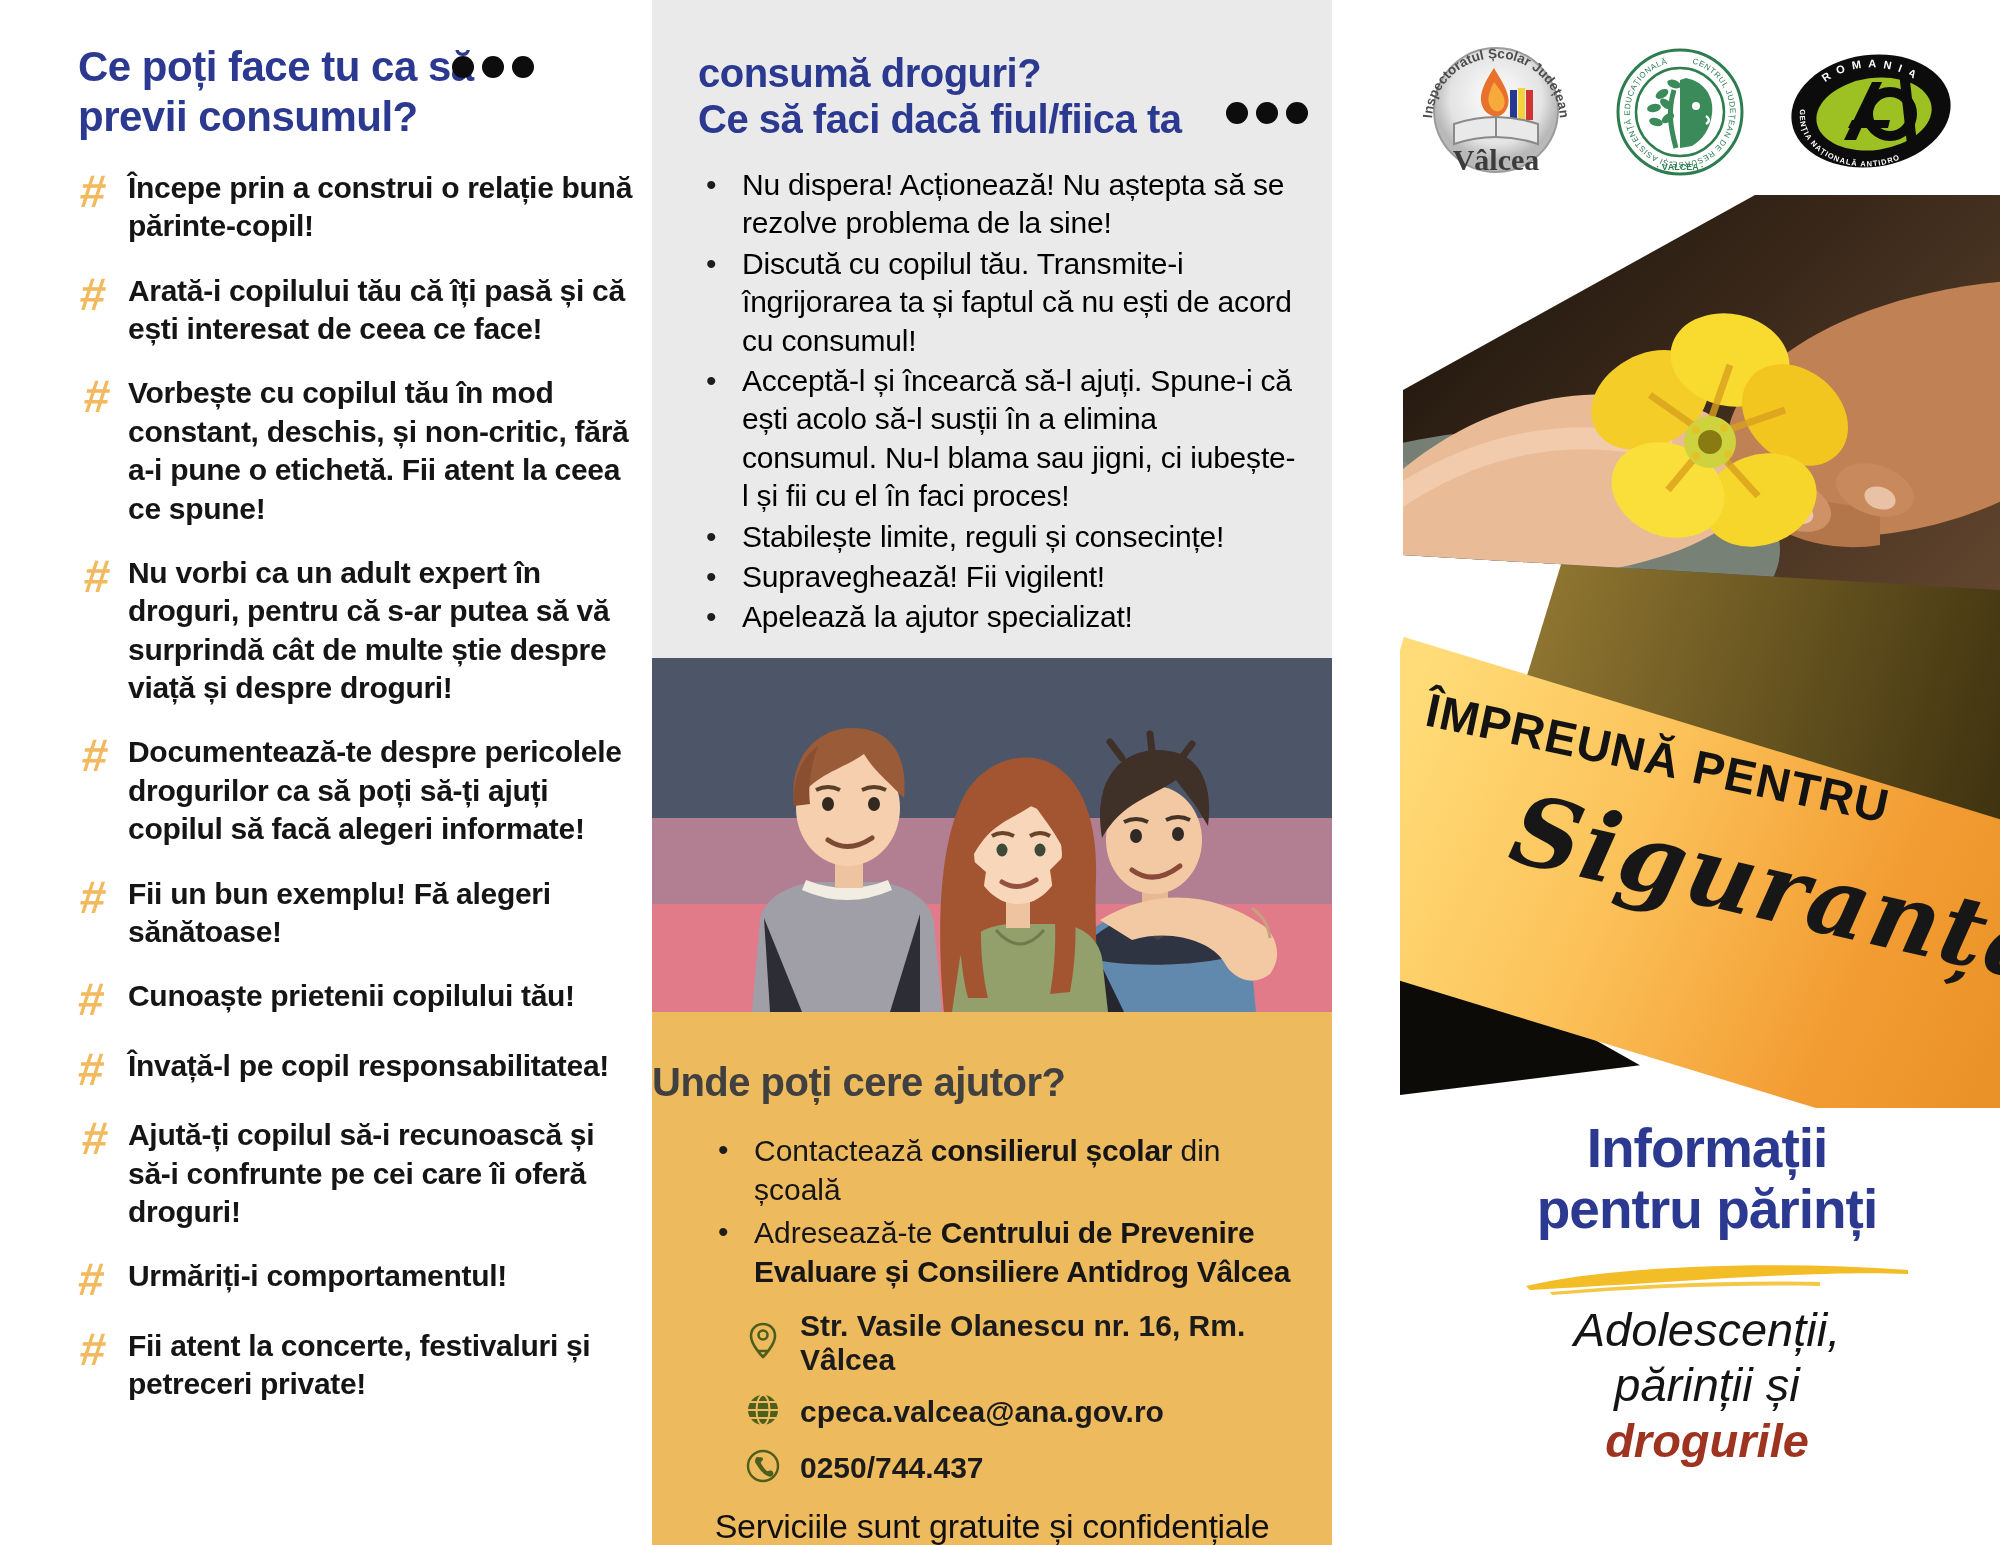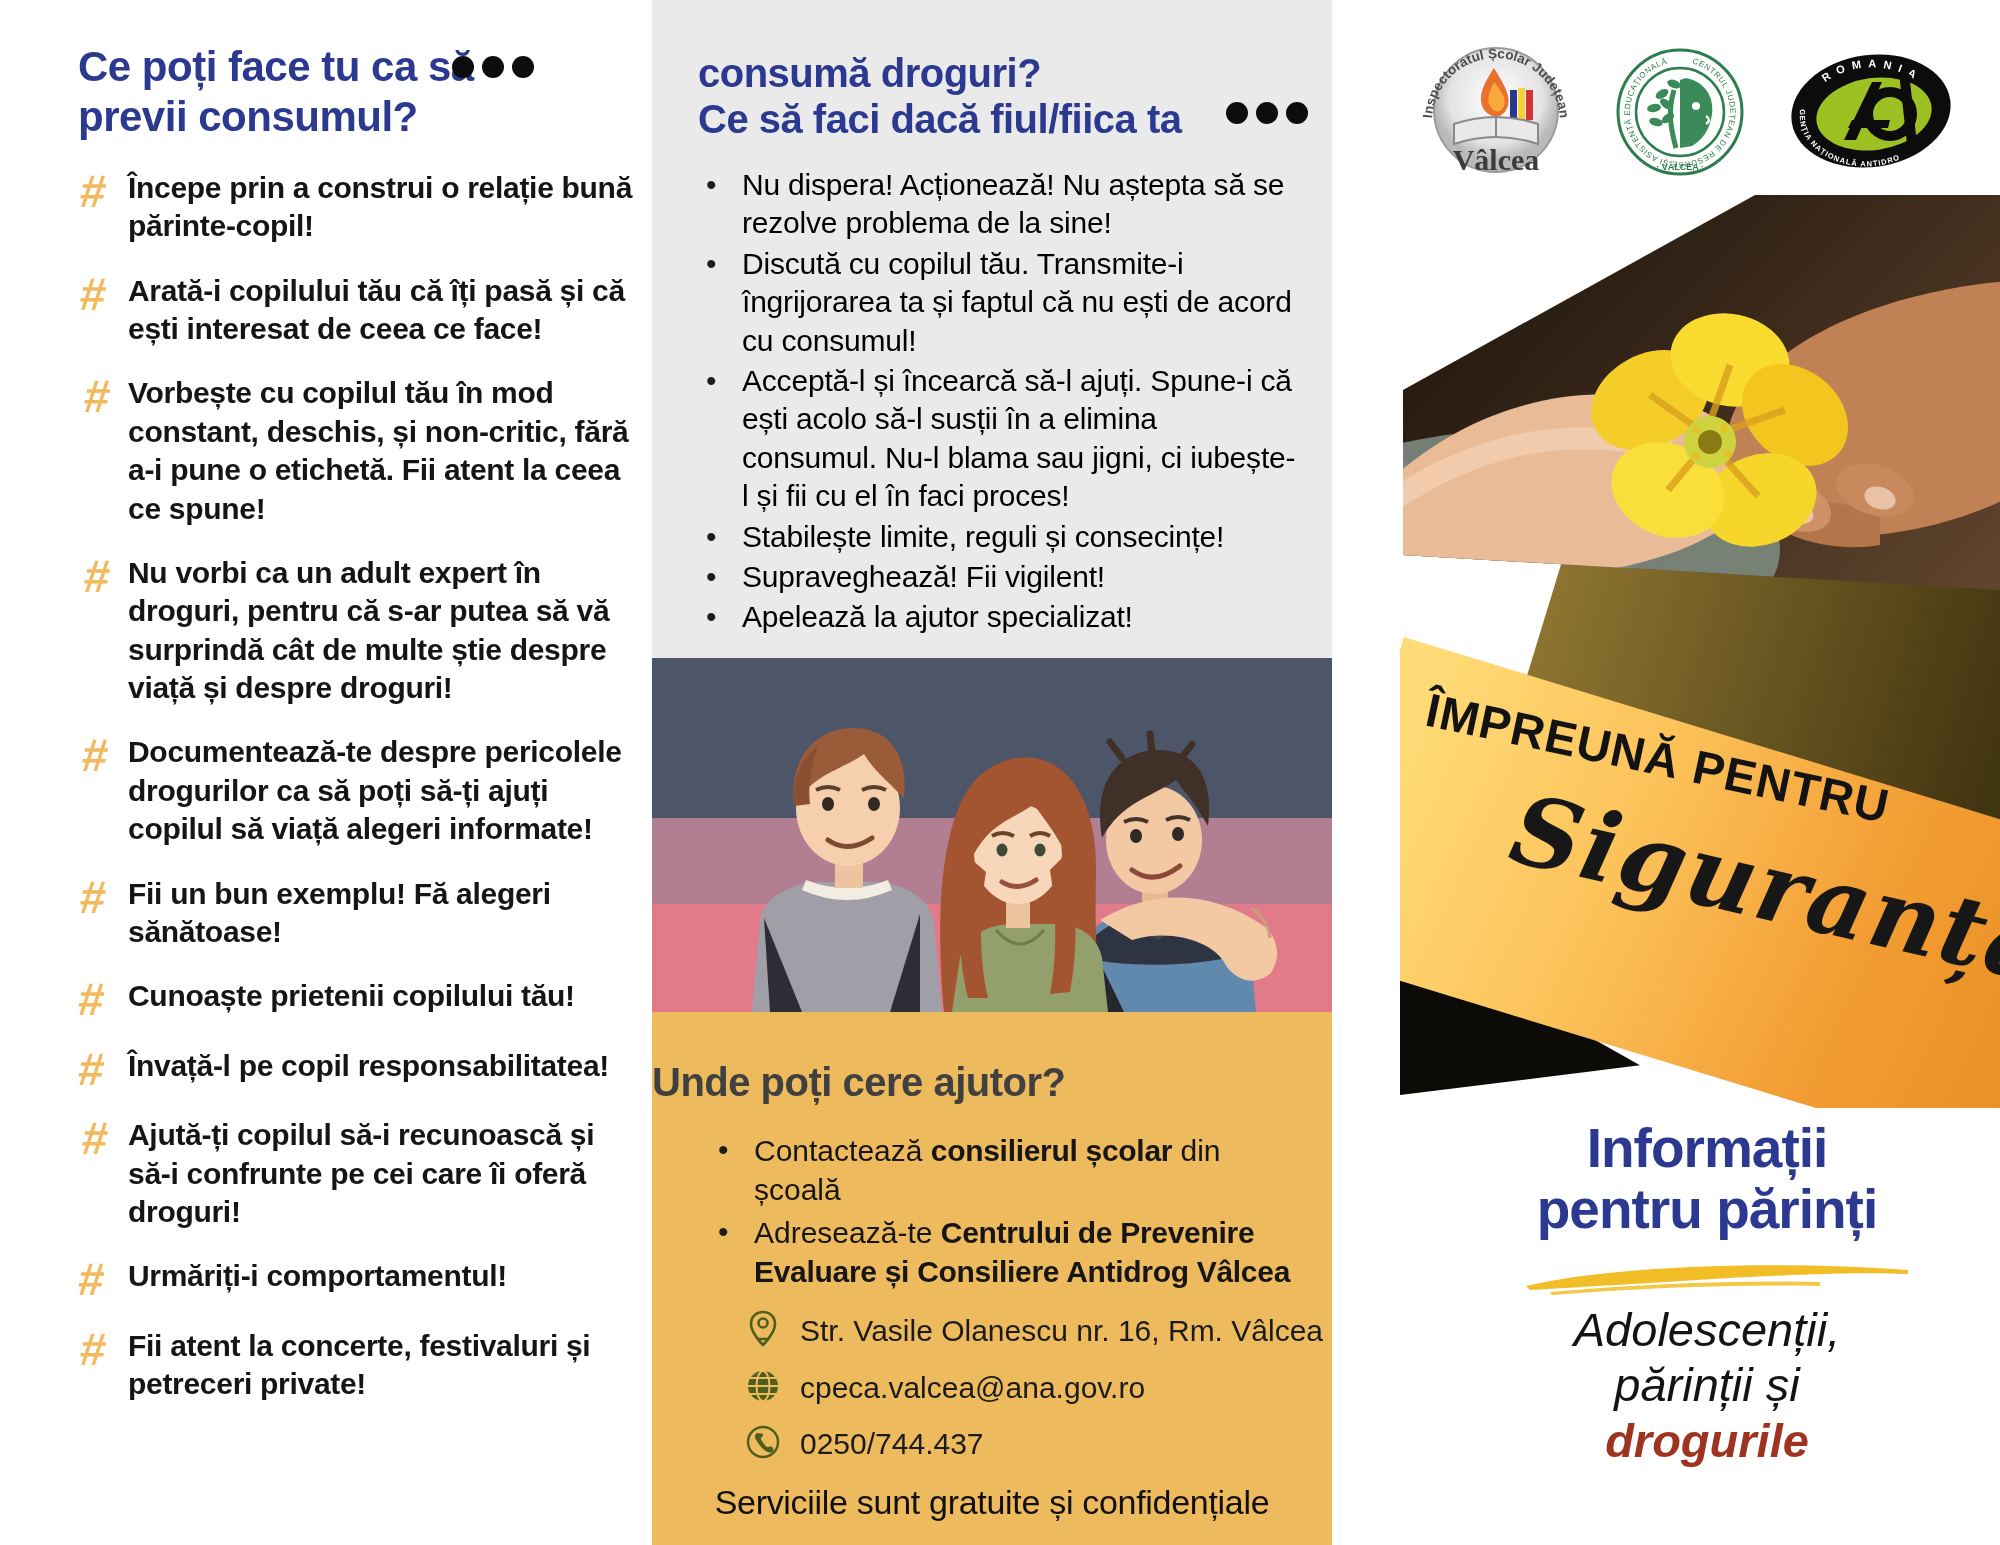--- a/index.html
+++ b/index.html
@@ -32,21 +32,21 @@
   .illustration{position:absolute;left:652px;top:658px;width:680px;height:354px;}
 
   .panel-orange{position:absolute;left:652px;top:1012px;width:680px;height:533px;background:#eeba5e;
                 padding-top:48px;}
   .help-title{text-align:left;color:#404040;font-weight:bold;font-size:40px;letter-spacing:-0.5px;}
   .help-list{margin:26px 0 0 58px;}
   .help-item{display:flex;margin-bottom:4px;}
   .help-text{width:545px;font-size:30px;line-height:1.3;color:#161616;}
   .help-text b{letter-spacing:-0.3px;}
   .contact-block{margin:18px 0 0 92px;}
-  .contact-row{display:flex;align-items:center;margin-bottom:14px;}
+  .contact-row{display:flex;align-items:center;margin-bottom:14px;font-weight:bold;}
   .contact-icon{flex:0 0 56px;}
   .contact-text{font-size:30px;color:#1b1b1b;}
   .help-footer{text-align:center;margin-top:18px;font-weight:normal;font-size:34px;color:#101010;letter-spacing:-0.3px;}
 
   
   .logos{position:absolute;left:1398px;top:38px;width:602px;height:140px;}
   .logo{position:absolute;top:0;}
   .logo-isj{left:8px;}
   .logo-cjrae{left:212px;top:8px;}
   .logo-ana{left:388px;top:10px;}
@@ -94,21 +94,21 @@
       <div class="hash-item">
         <span class="hash-mark">#</span>
         <span class="hash-text">Vorbește cu copilul tău în mod constant, deschis, și non-critic, fără a-i pune o etichetă. Fii atent la ceea ce spune!</span>
       </div>
       <div class="hash-item">
         <span class="hash-mark">#</span>
         <span class="hash-text">Nu vorbi ca un adult expert în droguri, pentru că s-ar putea să vă surprindă cât de multe știe despre viață și despre droguri!</span>
       </div>
       <div class="hash-item">
         <span class="hash-mark">#</span>
-        <span class="hash-text">Documentează-te despre pericolele drogurilor ca să poți să-ți ajuți copilul să viață alegeri informate!</span>
+        <span class="hash-text">Documentează-te despre pericolele drogurilor ca să poți să-ți ajuți copilul să facă alegeri informate!</span>
       </div>
       <div class="hash-item">
         <span class="hash-mark">#</span>
         <span class="hash-text">Fii un bun exemplu! Fă alegeri sănătoase!</span>
       </div>
       <div class="hash-item">
         <span class="hash-mark">#</span>
         <span class="hash-text">Cunoaște prietenii copilului tău!</span>
       </div>
       <div class="hash-item">

